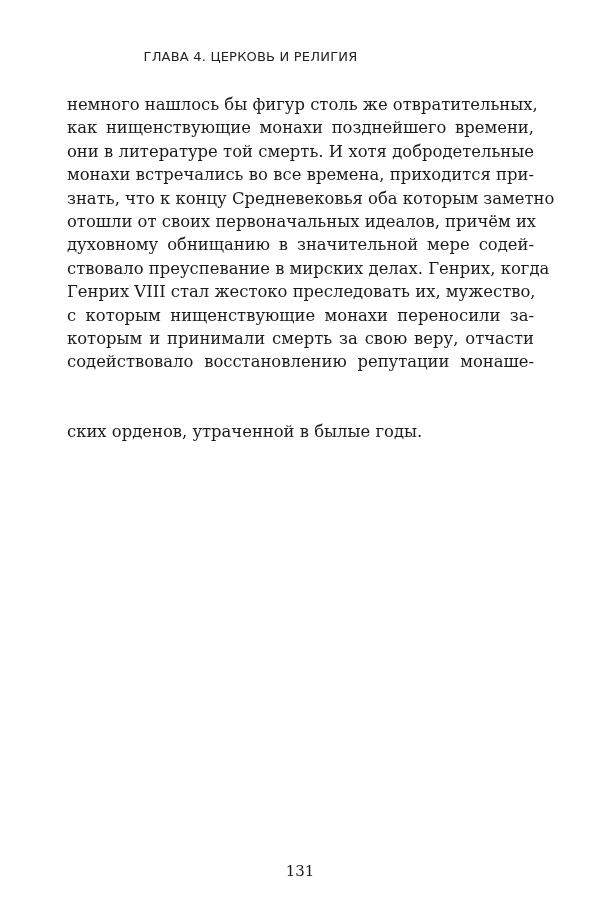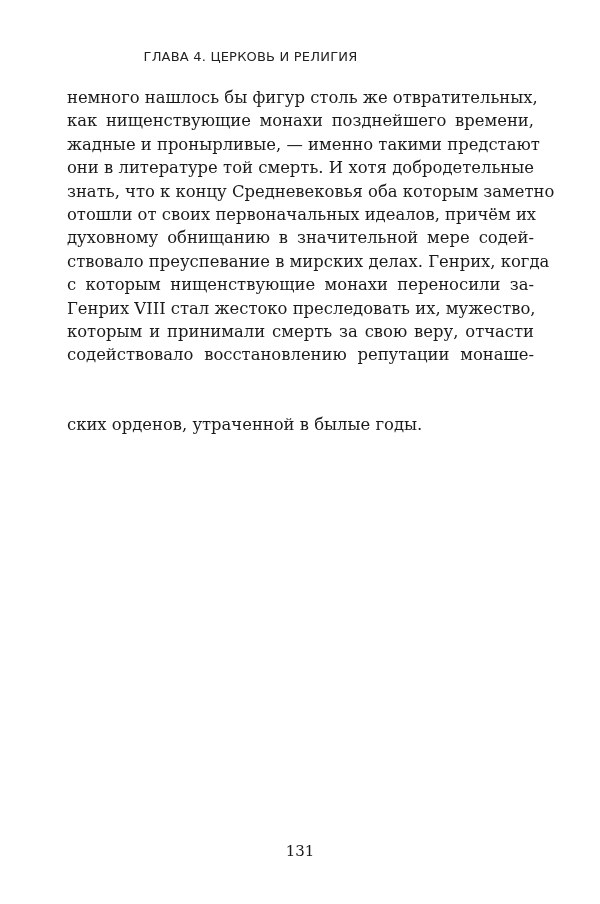--- a/index.html
+++ b/index.html
@@ -20,21 +20,21 @@
       left: 0;
       width: 501px;
       text-align: center;
       font-family: "DejaVu Sans", sans-serif;
       font-size: 13px;
       letter-spacing: 0.2px;
       color: #222;
     }
     .body-text {
       position: absolute;
-      top: 86px;
+      top: 93px;
       left: 67px;
       width: 467px;
       font-family: "DejaVu Serif", serif;
       font-size: 16.4px;
       color: #1a1a1a;
     }
     .line {
       display: block;
       height: 23.4px;
       line-height: 23.4px;
@@ -42,43 +42,43 @@
       text-align: justify;
       text-align-last: justify;
       overflow: visible;
     }
     .line.last {
       text-align-last: left;
       margin-top: 46px;
     }
     .page-number {
       position: absolute;
-      top: 842px;
+      top: 862px;
       left: 0;
       width: 600px;
       text-align: center;
       font-family: "DejaVu Serif", serif;
       font-size: 15px;
       color: #1a1a1a;
     }
   </style>
 </head>
 <body>
 
 <div class="running-head">ГЛАВА 4. ЦЕРКОВЬ И РЕЛИГИЯ</div>
 
 <div class="body-text">
   <span class="line">немного нашлось бы фигур столь же отвратительных,</span>
   <span class="line">как нищенствующие монахи позднейшего времени,</span>
-  <span class="line">жадные и пронырливые, — именно такими предстают</span>
   <span class="line">они в литературе той смерть. И хотя добродетельные</span>
+  <span class="line">монахи встречались во все времена, приходится при-</span>
   <span class="line">знать, что к концу Средневековья оба которым заметно</span>
   <span class="line">отошли от своих первоначальных идеалов, причём их</span>
   <span class="line">духовному обнищанию в значительной мере содей-</span>
   <span class="line">ствовало преуспевание в мирских делах. Генрих, когда</span>
+  <span class="line">Генрих VIII стал жестоко преследовать их, мужество,</span>
   <span class="line">с которым нищенствующие монахи переносили за-</span>
-  <span class="line">Генрих VIII стал жестоко преследовать их, мужество,</span>
   <span class="line">которым и принимали смерть за свою веру, отчасти</span>
   <span class="line">содействовало восстановлению репутации монаше-</span>
   <span class="line last">ских орденов, утраченной в былые годы.</span>
 </div>
 
 <div class="page-number">131</div>
 
 </body></html>

